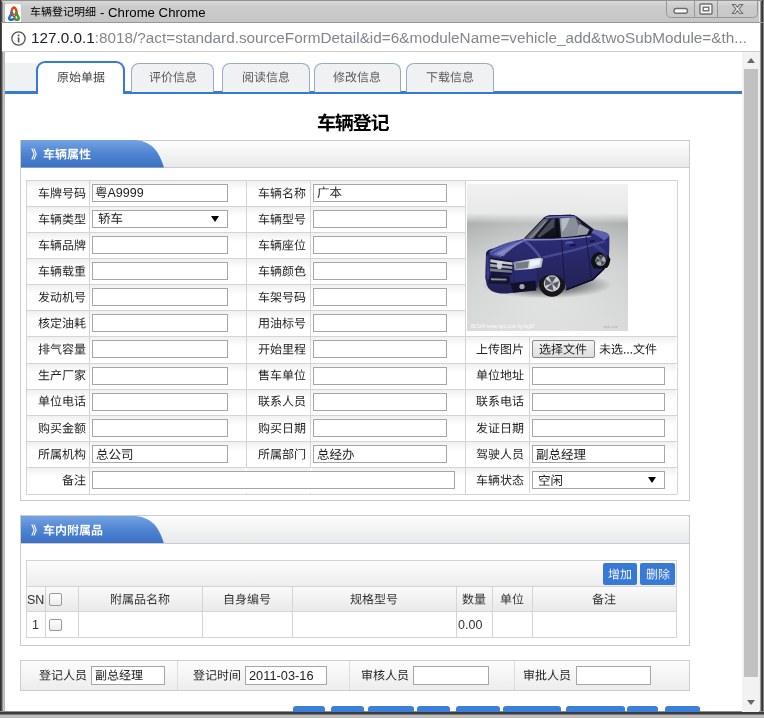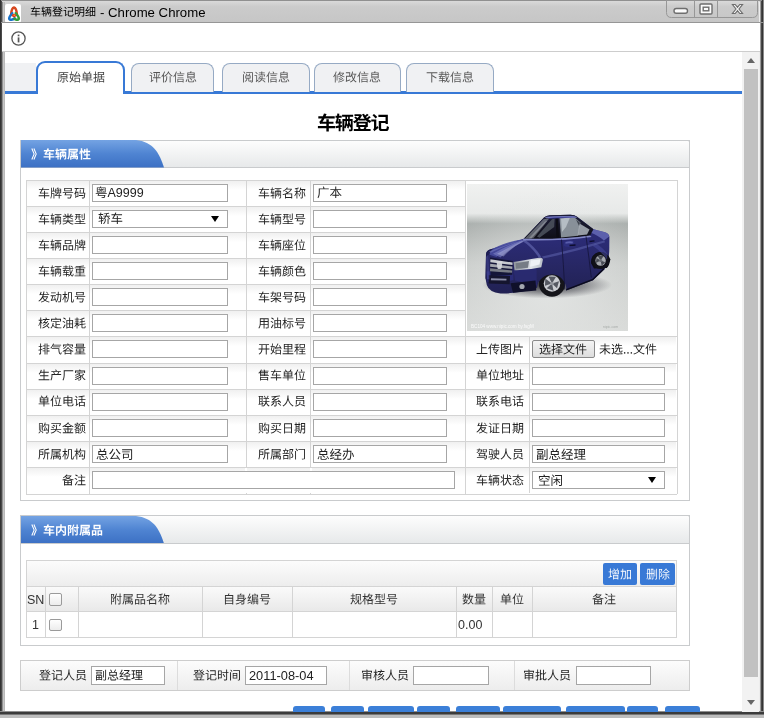--- a/index.html
+++ b/index.html
@@ -187,20 +187,21 @@
 <path d="M68.5 4.5 L71.2 4.5 L73.5 7.4 L75.8 4.5 L78.5 4.5 L75 9 L78.5 13.5 L75.8 13.5 L73.5 10.6 L71.2 13.5 L68.5 13.5 L72 9 Z" fill="#fbfbfb" stroke="#6e6e6e" stroke-width="1.2" stroke-linejoin="miter"></path>
 </svg>
     <div style="position:absolute;left:1px;top:22px;width:762px;height:1px;background:#969696"></div>
     <div style="position:absolute;left:2px;top:23px;width:758px;height:28px;background:#fff"></div>
     <div style="position:absolute;left:2px;top:51px;width:758px;height:1px;background:#cdcdcd"></div>
     <svg style="position:absolute;left:11px;top:31px" width="15" height="15" viewBox="0 0 15 15">
 <circle cx="7.5" cy="7.5" r="6.6" fill="none" stroke="#555" stroke-width="1.3"></circle>
 <rect x="6.7" y="3.6" width="1.7" height="1.7" fill="#555"></rect>
 <rect x="6.7" y="6.4" width="1.7" height="5" fill="#555"></rect>
 </svg>
+    <div style="position:absolute;left:31px;top:29px;font:15.3px 'Liberation Sans',sans-serif;color:#202124;white-space:nowrap">127.0.0.1<span style="color:#80868b">:8018/?act=standard.sourceFormDetail&amp;id=6&amp;moduleName=vehicle_add&amp;twoSubModule=&amp;th...</span></div>
     <div style="position:absolute;left:5px;top:62.5px;width:31px;height:29px;background:#f0f1f3"></div>
     <div style="position:absolute;left:5px;top:91.4px;width:737px;height:2.7px;background:#3879d6"></div>
     <div style="position:absolute;left:36px;top:61px;width:89px;height:33px;background:#fff;border:2.5px solid #3879d6;border-bottom:none;border-radius:9px 9px 0 0;box-sizing:border-box"></div>
     <div style="position:absolute;left:56.5px;top:71.3px">
       <svg width="48.0" height="12" viewBox="0 0 4000 1000" style="display:block;overflow:visible">
         <use href="#gr539f" transform="translate(0,880) scale(1,-1)" fill="#404040"></use>
         <use href="#gr59cb" transform="translate(1000,880) scale(1,-1)" fill="#404040"></use>
         <use href="#gr5355" transform="translate(2000,880) scale(1,-1)" fill="#404040"></use>
         <use href="#gr636e" transform="translate(3000,880) scale(1,-1)" fill="#404040"></use>
       </svg>
@@ -866,21 +867,21 @@
     </div>
     <div style="position:absolute;left:193.0px;top:668.8px">
       <svg width="48.0" height="12" viewBox="0 0 4000 1000" style="display:block;overflow:visible">
         <use href="#gr767b" transform="translate(0,880) scale(1,-1)" fill="#242424"></use>
         <use href="#gr8bb0" transform="translate(1000,880) scale(1,-1)" fill="#242424"></use>
         <use href="#gr65f6" transform="translate(2000,880) scale(1,-1)" fill="#242424"></use>
         <use href="#gr95f4" transform="translate(3000,880) scale(1,-1)" fill="#242424"></use>
       </svg>
     </div>
     <div style="position:absolute;left:245px;top:665.5px;width:82px;height:19px;border:1px solid #a6a6a6;box-sizing:border-box;background:#fff"></div>
-    <div style="position:absolute;left:249px;top:668px;font:12.8px 'Liberation Sans',sans-serif;color:#222">2011-08-04</div>
+    <div style="position:absolute;left:249px;top:668px;font:12.8px 'Liberation Sans',sans-serif;color:#222">2011-03-16</div>
     <div style="position:absolute;left:360.5px;top:668.8px">
       <svg width="48.0" height="12" viewBox="0 0 4000 1000" style="display:block;overflow:visible">
         <use href="#gr5ba1" transform="translate(0,880) scale(1,-1)" fill="#242424"></use>
         <use href="#gr6838" transform="translate(1000,880) scale(1,-1)" fill="#242424"></use>
         <use href="#gr4eba" transform="translate(2000,880) scale(1,-1)" fill="#242424"></use>
         <use href="#gr5458" transform="translate(3000,880) scale(1,-1)" fill="#242424"></use>
       </svg>
     </div>
     <div style="position:absolute;left:413px;top:665.5px;width:75.5px;height:19px;border:1px solid #a6a6a6;box-sizing:border-box;background:#fff"></div>
     <div style="position:absolute;left:523.0px;top:668.8px">

